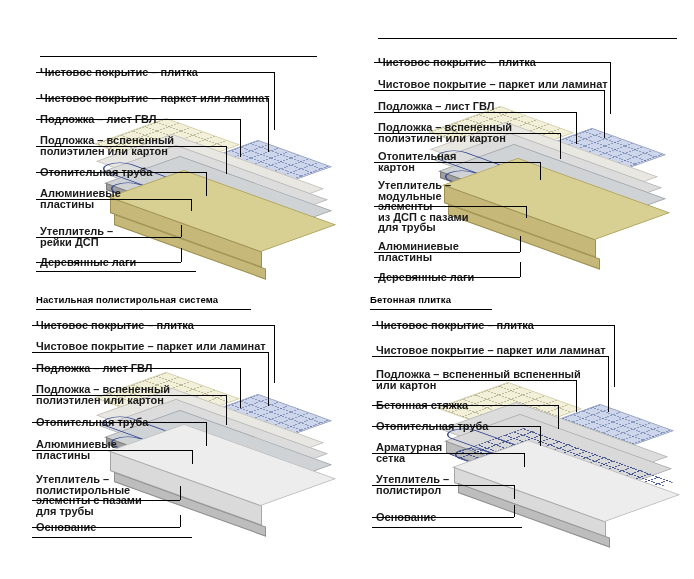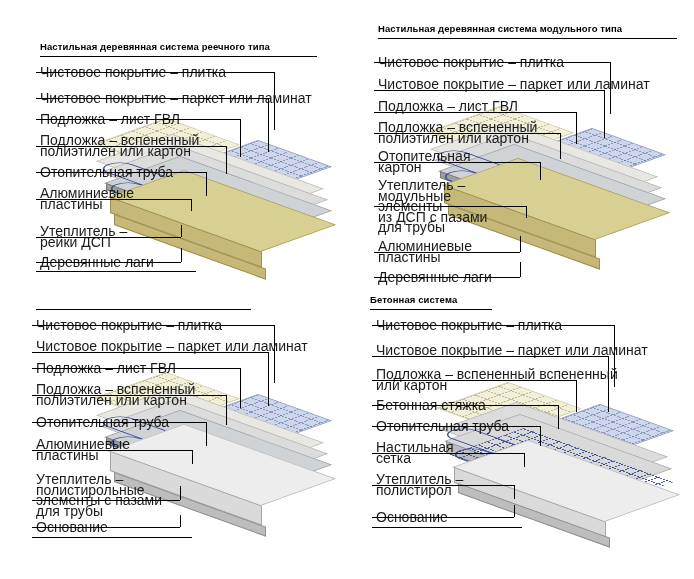--- a/index.html
+++ b/index.html
@@ -26,24 +26,25 @@
     white-space: nowrap;
     letter-spacing: 0.1px;
   }
   .q-rule {
     position: absolute;
     height: 1px;
     background: #000;
   }
   .label {
     position: absolute;
-    font-size: 14px;
+    font-size: 11px;
     line-height: 10.5px;
     color: #1a1a1a;
     white-space: pre-line;
+    font-weight: bold;
   }
   .leader {
     position: absolute;
     background: #000;
   }
   .leader.h { height: 1px; }
   .leader.v { width: 1px; }
 
   
   .art {
@@ -116,21 +117,20 @@
     background-image:
       repeating-linear-gradient(0deg, rgba(40,60,130,.8) 0 1px, transparent 1px 9px),
       repeating-linear-gradient(90deg, rgba(40,60,130,.8) 0 1px, transparent 1px 9px);
   }
 </style>
 </head>
 <body>
 
 <div class="quad" style="left:0;top:0;width:348px;height:290px;">
 
-  <div class="q-title" style="left:40px;top:41px;">Настильная деревянная система реечного типа</div>
   <div class="q-rule" style="left:40px;top:56px;width:277px;"></div>
 
   <div class="art" style="left:166px;top:118px;">
     <div class="layer tile" style="left:0;top:0;width:72px;height:70px;"></div>
     <div class="layer blue" style="left:92px;top:22px;width:72px;height:68px;"></div>
     <div class="layer gvl" style="left:6px;top:16px;width:150px;height:74px;"></div>
     <div class="layer foam" style="left:10px;top:27px;width:150px;height:74px;"></div>
     <div class="layer alum" style="left:14px;top:38px;width:150px;height:74px;"></div>
     <div class="side side-dark" style="left:-60px;top:65px;width:150px;height:5px;"></div>
 
@@ -176,21 +176,20 @@
 
   <div class="label" style="left:40px;top:257px;">Деревянные лаги</div>
   <div class="leader h" style="left:36px;top:262px;width:145px;"></div>
   <div class="leader v" style="left:181px;top:248px;height:14px;"></div>
 
   <div class="q-rule" style="left:36px;top:271px;width:160px;"></div>
 </div>
 
 <div class="quad" style="left:348px;top:0;width:346px;height:290px;">
 
-  <div class="q-title" style="left:30px;top:23px;">Настильная деревянная система модульного типа</div>
   <div class="q-rule" style="left:30px;top:38px;width:299px;"></div>
 
   <div class="art" style="left:152px;top:106px;">
     <div class="layer tile" style="left:0;top:0;width:72px;height:70px;"></div>
     <div class="layer blue" style="left:92px;top:22px;width:72px;height:68px;"></div>
     <div class="layer gvl" style="left:6px;top:16px;width:150px;height:74px;"></div>
     <div class="layer foam" style="left:10px;top:27px;width:150px;height:74px;"></div>
     <div class="layer alum" style="left:14px;top:38px;width:150px;height:74px;"></div>
     <div class="side side-dark" style="left:-60px;top:65px;width:150px;height:5px;"></div>
 
@@ -238,20 +237,21 @@
   <div class="leader h" style="left:26px;top:252px;width:146px;"></div>
   <div class="leader v" style="left:172px;top:236px;height:16px;"></div>
 
   <div class="label" style="left:30px;top:272px;">Деревянные лаги</div>
   <div class="leader h" style="left:26px;top:277px;width:146px;"></div>
   <div class="leader v" style="left:172px;top:262px;height:15px;"></div>
 </div>
 
 <div class="quad" style="left:0;top:290px;width:348px;height:289px;">
 
+  <div class="q-title" style="left:36px;top:4px;">Настильная полистирольная система</div>
   <div class="q-rule" style="left:36px;top:19px;width:215px;"></div>
 
   <div class="art" style="left:166px;top:82px;">
     <div class="layer tile" style="left:0;top:0;width:72px;height:70px;"></div>
     <div class="layer blue" style="left:92px;top:22px;width:72px;height:68px;"></div>
     <div class="layer gvl" style="left:6px;top:16px;width:150px;height:74px;"></div>
     <div class="layer foam" style="left:10px;top:27px;width:150px;height:74px;"></div>
     <div class="layer alum" style="left:14px;top:38px;width:150px;height:74px;"></div>
     <div class="side side-dark" style="left:-60px;top:65px;width:150px;height:5px;"></div>
 
@@ -299,21 +299,21 @@
 
   <div class="label" style="left:36px;top:232px;">Основание</div>
   <div class="leader h" style="left:32px;top:237px;width:148px;"></div>
   <div class="leader v" style="left:180px;top:225px;height:12px;"></div>
 
   <div class="q-rule" style="left:32px;top:247px;width:160px;"></div>
 </div>
 
 <div class="quad" style="left:348px;top:290px;width:346px;height:289px;">
 
-  <div class="q-title" style="left:22px;top:4px;">Бетонная система</div>
+  <div class="q-title" style="left:22px;top:4px;">Бетонная плитка</div>
   <div class="q-rule" style="left:22px;top:19px;width:122px;"></div>
 
   <div class="art" style="left:160px;top:92px;">
     <div class="layer tile" style="left:0;top:0;width:72px;height:70px;"></div>
     <div class="layer blue" style="left:92px;top:22px;width:72px;height:68px;"></div>
     <div class="layer foam" style="left:8px;top:20px;width:150px;height:74px;"></div>
     <div class="layer conc" style="left:12px;top:32px;width:150px;height:74px;"></div>
     <div class="side side-conc" style="left:-62px;top:59px;width:150px;height:10px;"></div>
 
     <div class="pipe" style="left:-44px;top:44px;width:124px;height:22px;transform:matrix(1,0.36,-1,0.36,0,0);transform-origin:top left;"></div>
@@ -340,21 +340,21 @@
   <div class="leader v" style="left:228px;top:90px;height:32px;"></div>
 
   <div class="label" style="left:28px;top:110px;">Бетонная стяжка</div>
   <div class="leader h" style="left:24px;top:115px;width:186px;"></div>
   <div class="leader v" style="left:210px;top:115px;height:24px;"></div>
 
   <div class="label" style="left:28px;top:131px;">Отопительная труба</div>
   <div class="leader h" style="left:24px;top:136px;width:168px;"></div>
   <div class="leader v" style="left:192px;top:136px;height:20px;"></div>
 
-  <div class="label" style="left:28px;top:152px;">Настильная
+  <div class="label" style="left:28px;top:152px;">Арматурная
 сетка</div>
   <div class="leader h" style="left:24px;top:163px;width:152px;"></div>
   <div class="leader v" style="left:176px;top:163px;height:14px;"></div>
 
   <div class="label" style="left:28px;top:184px;">Утеплитель –
 полистирол</div>
   <div class="leader h" style="left:24px;top:195px;width:142px;"></div>
   <div class="leader v" style="left:166px;top:195px;height:14px;"></div>
 
   <div class="label" style="left:28px;top:222px;">Основание</div>

